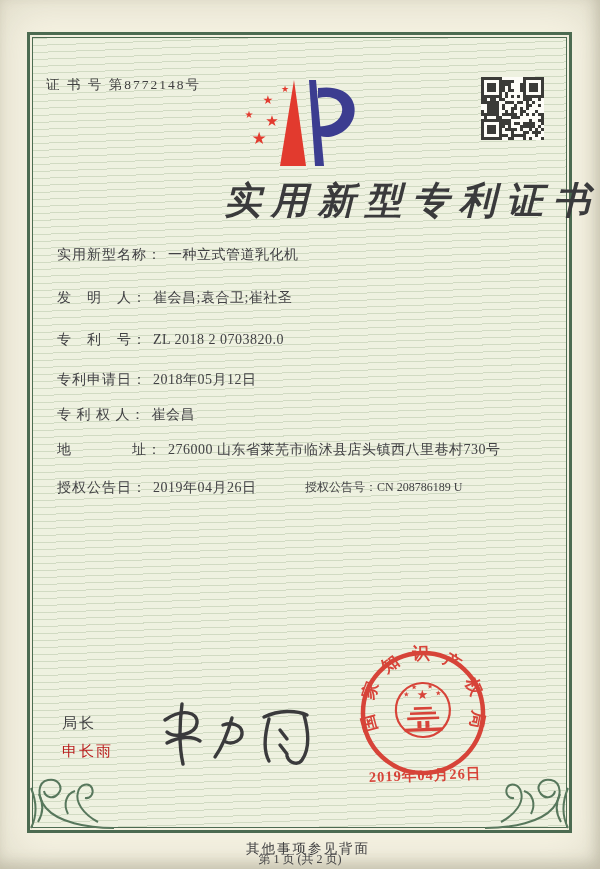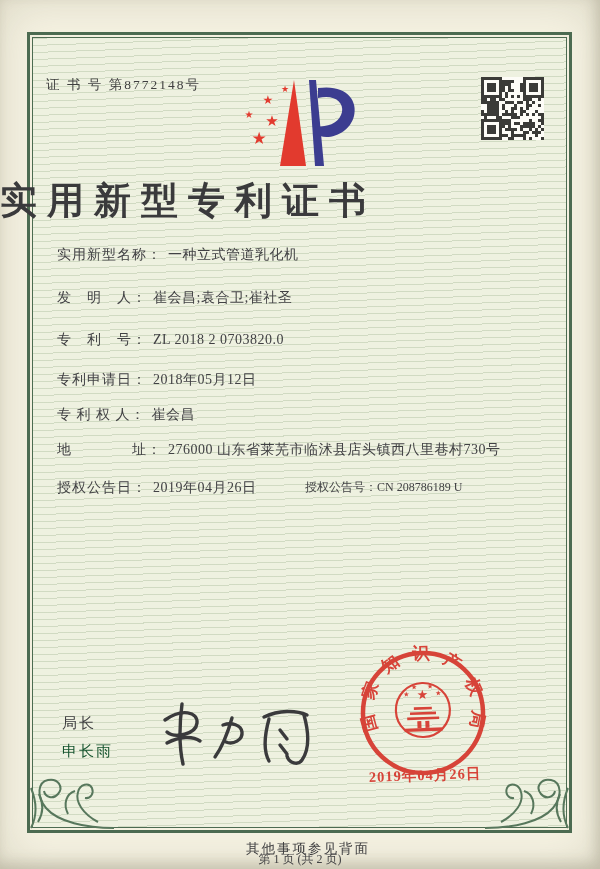--- a/index.html
+++ b/index.html
@@ -28,36 +28,36 @@
     position:absolute;inset:2px;
     border:1px solid var(--border_green);
     background:
       repeating-linear-gradient(178deg, rgba(140,165,125,.30) 0 1px, rgba(0,0,0,0) 1px 7px),
       var(--inner_paper);
   }
   .cert-no{position:absolute;left:46px;top:76px;font-size:13.5px;letter-spacing:2px;color:#3f3f3f;}
   .logo{position:absolute;left:232px;top:74px;width:128px;height:98px;}
   .qr{position:absolute;left:481px;top:77px;width:63px;height:63px;}
   .title{
-    position:absolute;left:0;right:0;top:176px;text-align:left;
-    font-size:37px;font-weight:700;letter-spacing:10px;color:#3a3a3c;
+    position:absolute;left:0;right:0;top:176px;text-align:right;
+    font-size:37px;font-weight:700;letter-spacing:10px;color:#3a3a3c;font-style:italic;
   }
   .field-row{position:absolute;left:57px;font-size:14px;color:#414144;white-space:nowrap;}
   .field-row .lbl{letter-spacing:1px;}
   .field-row .val{margin-left:6px;letter-spacing:.5px;}
   .row1{top:246px}.row2{top:289px}.row3{top:331px}.row4{top:371px}
   .row5{top:406px}.row6{top:441px}.row7{top:479px}
   .field-pair2{position:absolute;left:305px;top:479px;font-size:12px;color:#414144;white-space:nowrap;}
   .body-text{
     position:absolute;left:57px;right:55px;top:510px;
     font-size:13.6px;line-height:1.63;color:#4b4b4d;text-align:justify;
   }
   .body-text p{text-indent:2em;letter-spacing:.4px;}
   .signer-title{position:absolute;left:62px;top:714px;font-size:15px;color:#3d3d3f;letter-spacing:2px;}
-  .signer-name{position:absolute;left:62px;top:742px;font-size:15px;color:#14532d;letter-spacing:2px;font-family:Liberation Mono, monospace;}
+  .signer-name{position:absolute;left:62px;top:742px;font-size:15px;color:#b91c1c;letter-spacing:2px;font-family:Liberation Mono, monospace;}
   .signature{position:absolute;left:152px;top:690px;width:172px;height:84px;}
   .seal{position:absolute;left:338px;top:628px;width:170px;height:170px;opacity:.93;transform:rotate(-2deg);}
   .page-number{position:absolute;left:0;right:0;top:803px;text-align:center;font-size:12px;color:#3f3f41;margin-top:48px;}
   .footer-note{position:absolute;left:0;right:0;top:840px;text-align:center;font-size:13.5px;color:#3c3c3e;letter-spacing:2px;padding-left:16px;}
   .ornament{position:absolute;width:88px;height:88px;}
   .orn-left{left:28px;top:742px;}
   .orn-right{right:29px;top:742px;transform:scaleX(-1);}
   .star{font-family:"DejaVu Sans",sans-serif;}
 </style>
 </head>

